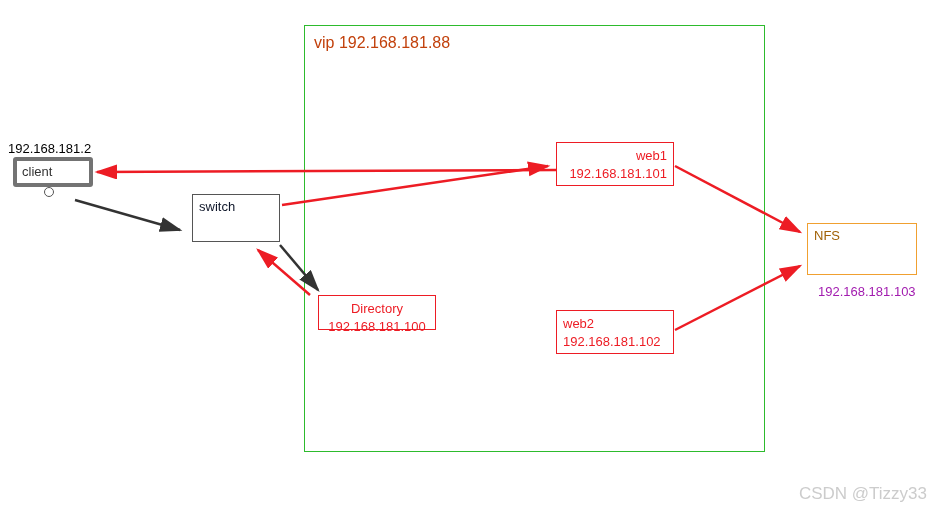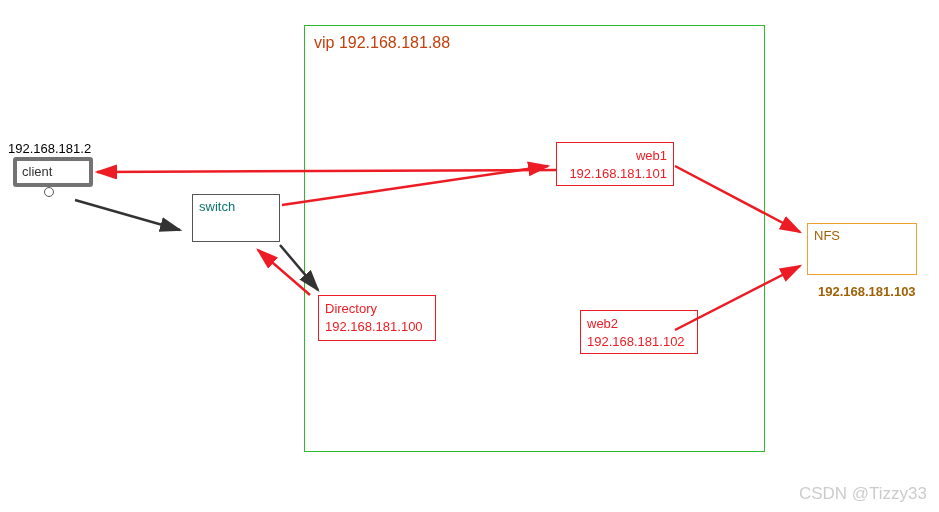--- a/index.html
+++ b/index.html
@@ -6,50 +6,50 @@
     body { font-family: Arial, sans-serif; font-size: 13px; width: 939px; height: 512px; position: relative; background: #fff; }
     .box { position: absolute; border: 1px solid; padding: 4px 6px; background: #fff; }
     .label { position: absolute; }
     .client-monitor { position: absolute; border: 4px solid #737373; border-radius: 3px; }
     .client-stand { position: absolute; width: 10px; height: 10px; border: 1px solid #555; border-radius: 50%; }
     svg.arrows { position: absolute; top: 0; left: 0; width: 939px; height: 512px; pointer-events: none; }
     .vip-container { position: absolute; border: 1.5px solid #2dbb2d; }
     .vip-title { position: absolute; color: #c2410c; font-size: 16px; }
     .red-box { border: 1.5px solid #ed1c24; color: #ed1c24; }
     .orange-box { border: 1.5px solid #f0a030; color: #a16207; }
-    .orange-label { color: #a16207; font-weight: bold; }
+    .orange-label { color: #a21caf; }
     .watermark { position: absolute; color: #ccc; font-size: 17px; }
   </style>
 </head>
 <body>
 
 <div class="label" style="left:8px; top:141px;">192.168.181.2</div>
 <div class="client-monitor" style="left:13px; top:157px; width:80px; height:30px; padding:3px 5px; color:#333;">
   <span>client</span>
 </div>
 <div class="client-stand" style="left:44px; top:187px;"></div>
 
-<div class="box" style="left:192px; top:194px; width:88px; height:48px; border-color:#555; color:#0f766e;">
+<div class="box" style="left:192px; top:194px; width:88px; height:48px; border-color:#555; color:#0f172a;">
   <span>switch</span>
 </div>
 
 <div class="vip-container" style="left:304px; top:25px; width:461px; height:427px;"></div>
 <div class="vip-title" style="left:314px; top:34px;">vip 192.168.181.88</div>
 
-<div class="box red-box" style="left:318px; top:295px; width:118px; height:46px; line-height:1.35;">
+<div class="box red-box" style="left:318px; top:295px; width:118px; height:35px; line-height:1.35;text-align:center;">
   <div>Directory</div>
   <div>192.168.181.100</div>
 </div>
 
 <div class="box red-box" style="left:556px; top:142px; width:118px; height:44px; line-height:1.35;text-align:right;">
   <div>web1</div>
   <div>192.168.181.101</div>
 </div>
 
-<div class="box red-box" style="left:580px; top:310px; width:118px; height:44px; line-height:1.35;">
+<div class="box red-box" style="left:556px; top:310px; width:118px; height:44px; line-height:1.35;">
   <div>web2</div>
   <div>192.168.181.102</div>
 </div>
 
 <div class="box orange-box" style="left:807px; top:223px; width:110px; height:52px;">
   <div>NFS</div>
 </div>
 <div class="label orange-label" style="left:818px; top:284px;">192.168.181.103</div>
 
 <svg class="arrows">

